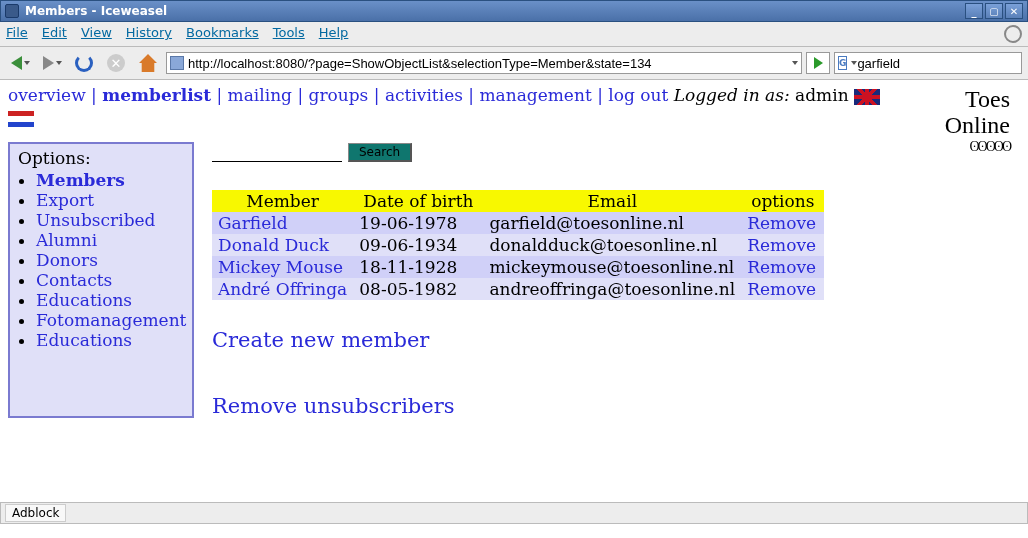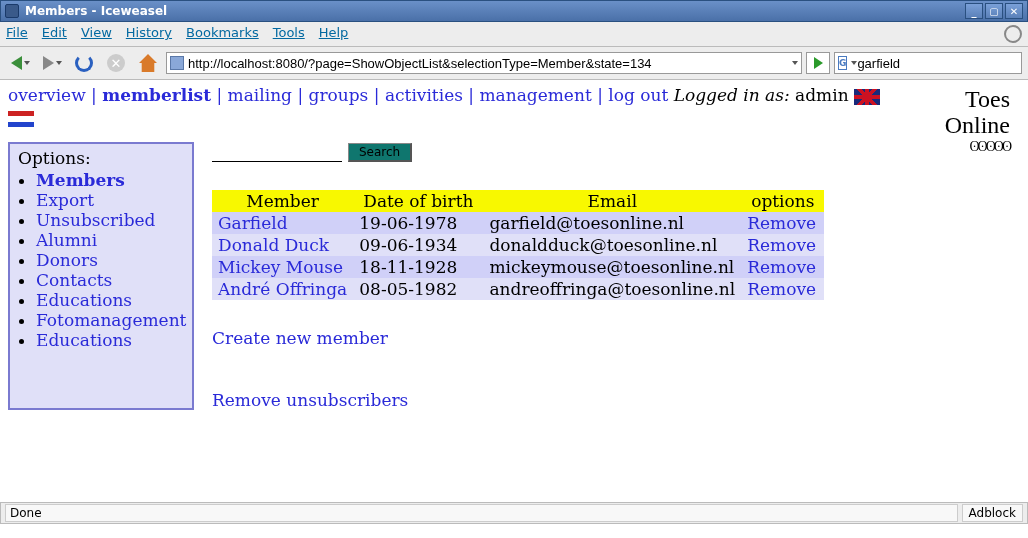--- a/index.html
+++ b/index.html
@@ -181,21 +181,21 @@
 }
 table.members td {
   background:#d0d0f8;
   padding: 1px 6px;
   font-size:17px;
 }
 table.members td.alt { background:#e0e0f8; }
 table.members a { color:#2a2ad8;text-decoration:none; }
 .below-link { margin-top: 28px; }
 .below-link2 { margin-top: 42px; }
-.below-link a, .below-link2 a { color:#2a2ad8;text-decoration:none;font-size:17px; }
+.below-link a, .below-link2 a { color:#2a2ad8;text-decoration:none;font-size:21px; }
 .footer-text { margin-top: 28px; font-style:italic; font-size:17px; }
 .statusbar {
   background:#ededed;border-top:1px solid #bbb;height:22px;
   display:flex;align-items:center;font-size:12px;padding:0 4px;
   border:1px solid #bbb;
 }
 .statusbar .status { flex:1;border:1px solid #ccc;padding:1px 4px;background:#f8f8f8;margin-right:4px; }
 .statusbar .adblock { border:1px solid #ccc;padding:1px 6px;background:#f8f8f8;cursor:pointer; }
 </style>
 </head>
@@ -345,15 +345,14 @@
       </div>
       <div class="below-link2">
         <a href="#">Remove unsubscribers</a>
       </div>
     </div>
   </div>
 
 </div>
 
 <div class="statusbar">
-  <div class="status">Done</div>
   <div class="adblock">Adblock</div>
 </div>
 
 </body></html>

